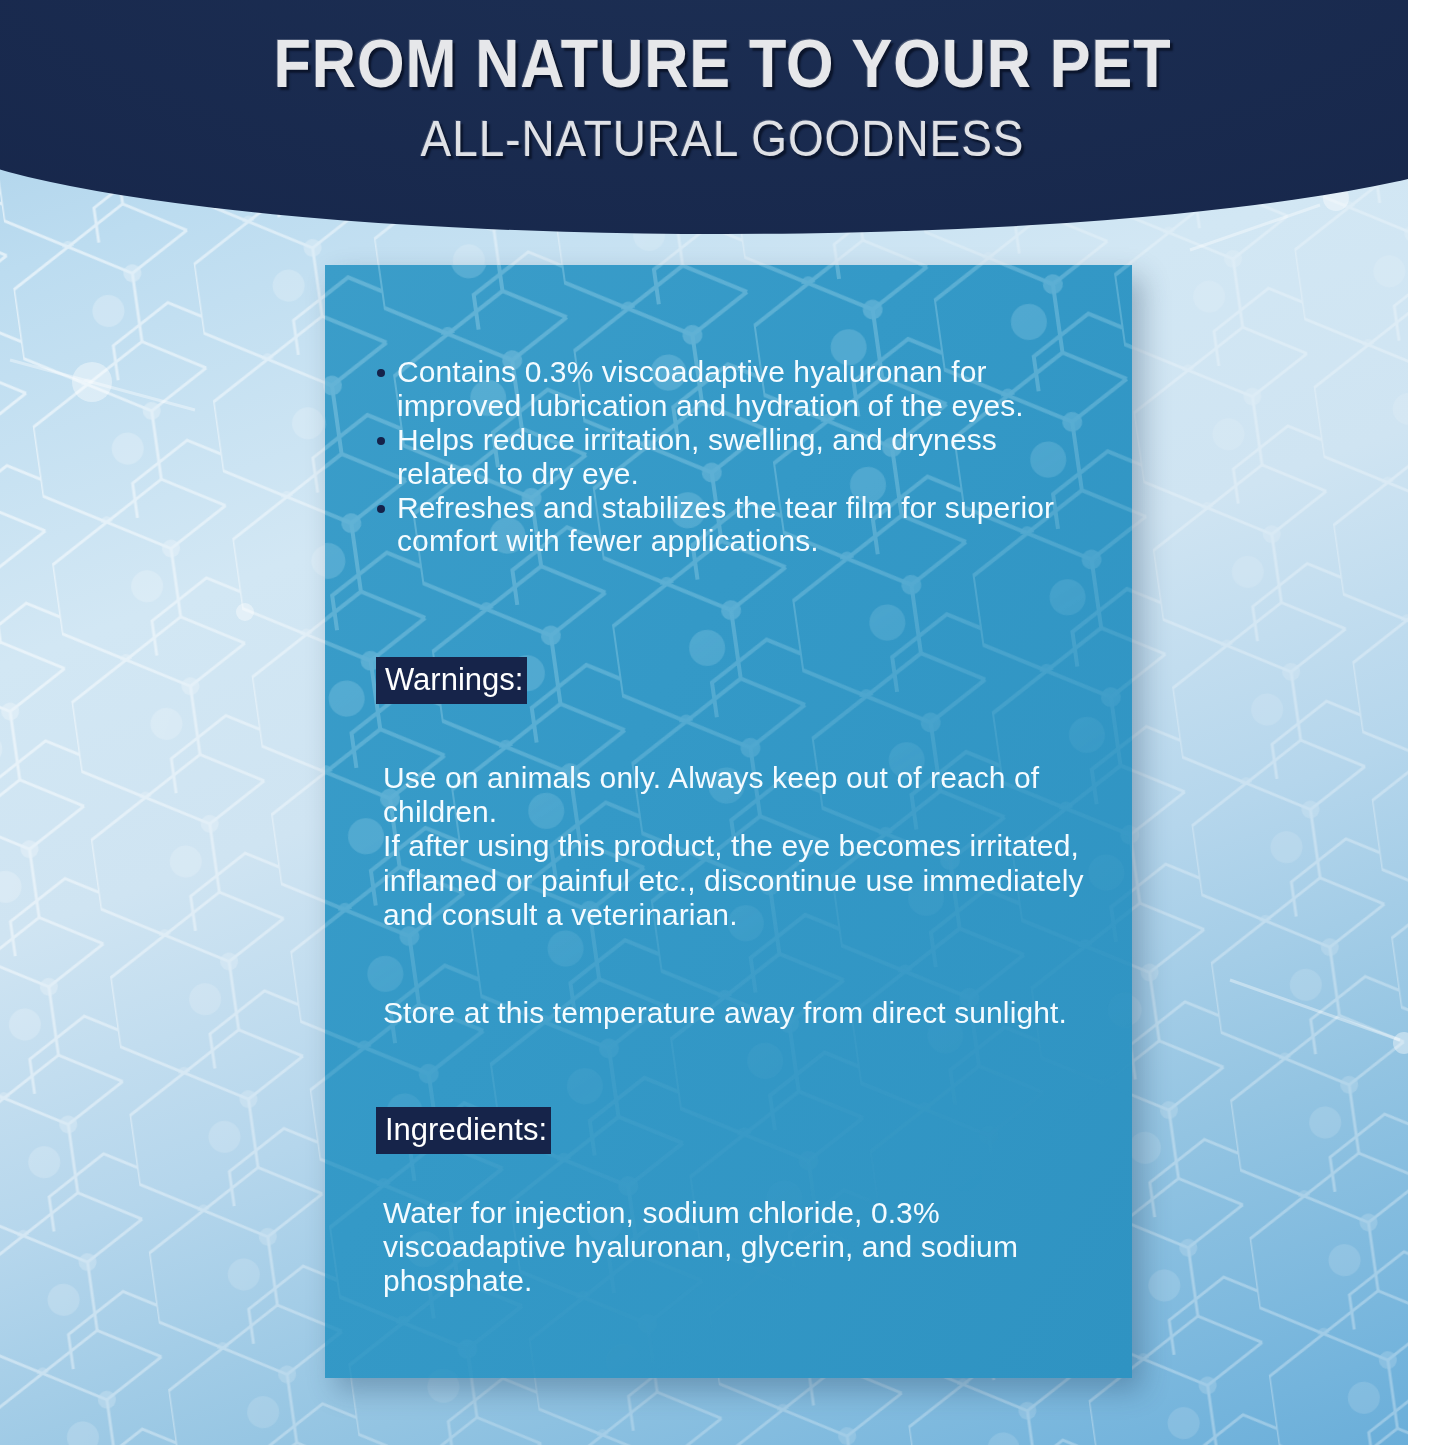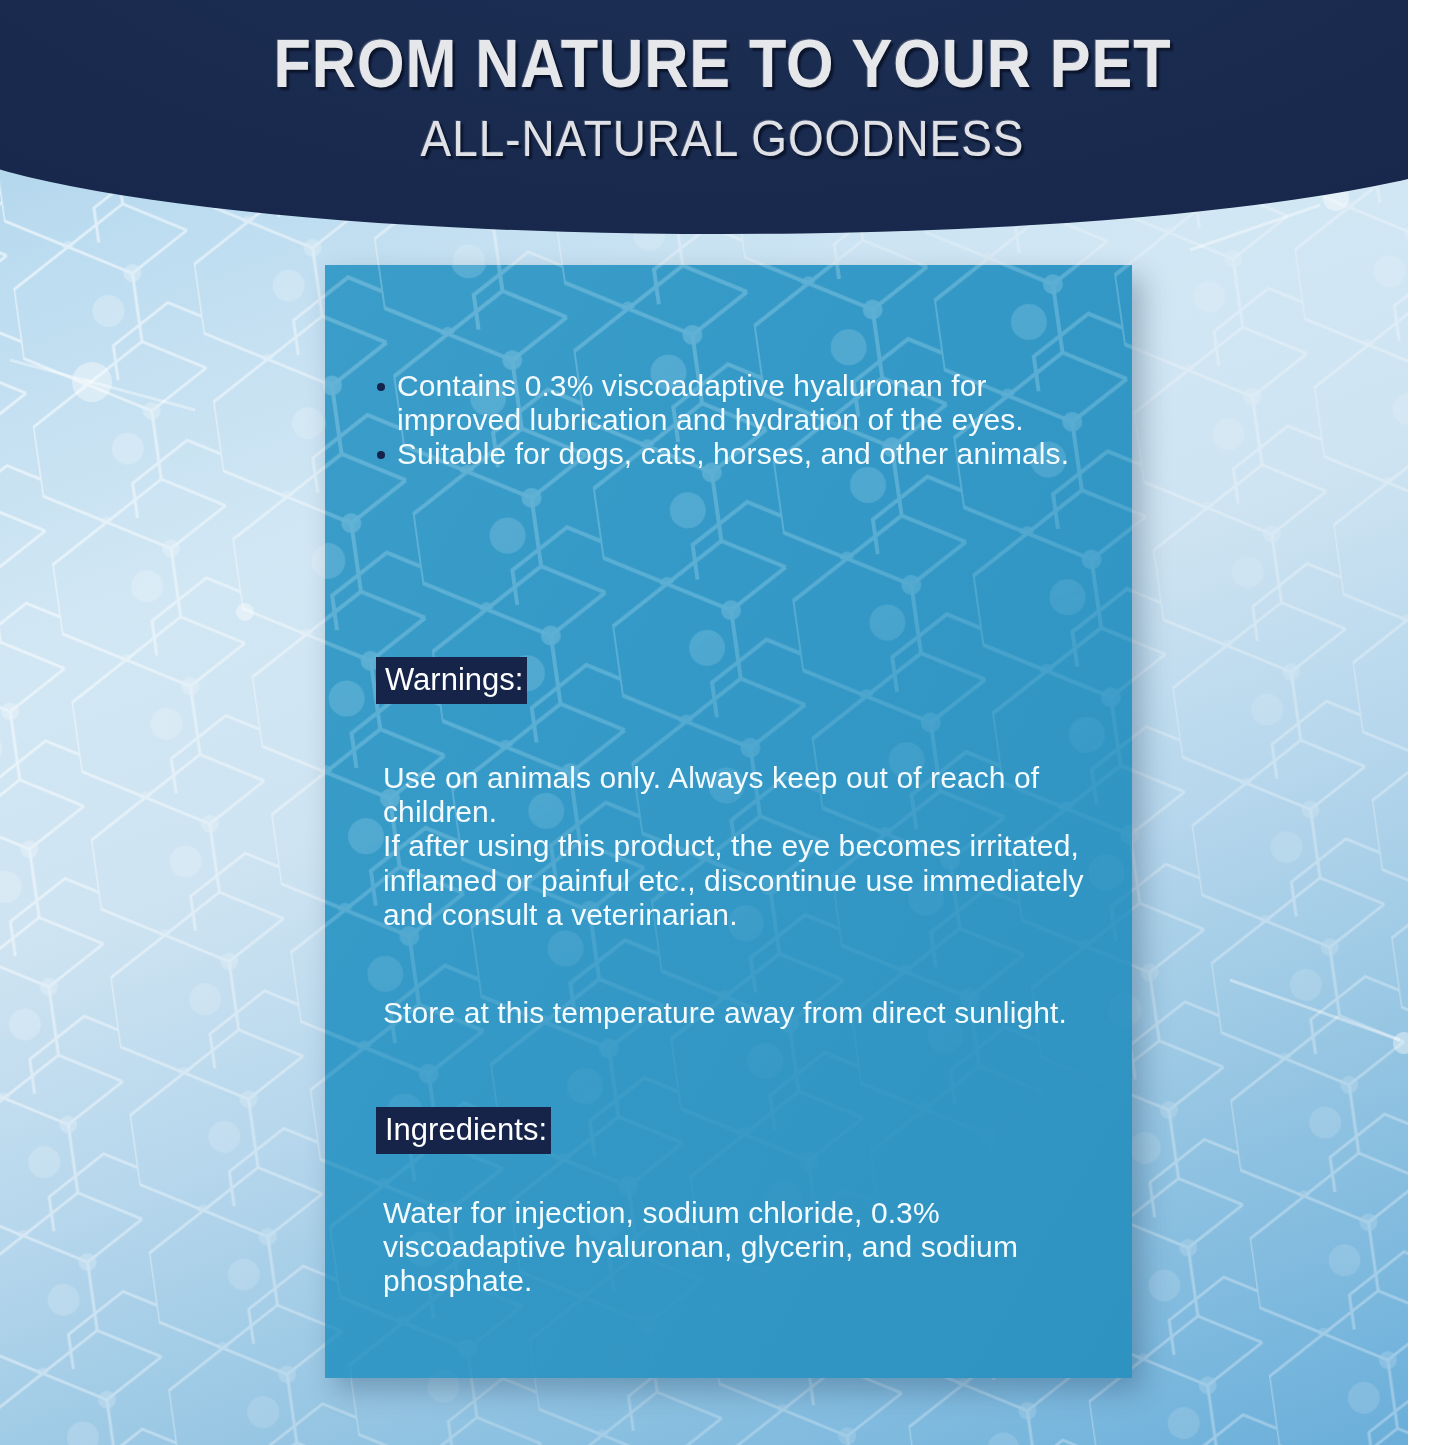--- a/index.html
+++ b/index.html
@@ -118,21 +118,21 @@
   #card-content {
     position: relative;
     z-index: 2;
     color: #ffffff;
   }
 
   
   #bullets {
     position: absolute;
     left: 40px;
-    top: 104px;
+    top: 90px;
     width: 730px;
     margin: 0;
     padding: 0;
     list-style: none;
   }
   #bullets li {
     position: relative;
     padding-left: 32px;
     font-size: 30px;
     line-height: 1.13;
@@ -259,21 +259,22 @@
           <rect x="325" y="265" width="807" height="1113" fill="url(#cardfade)"></rect>
         </mask>
       </defs>
       <rect x="0" y="0" width="1445" height="1445" fill="url(#hexpat2)" mask="url(#cardmask)"></rect>
     </svg>
 
     <div id="card-content">
 
       <ul id="bullets">
         <li>Contains 0.3% viscoadaptive hyaluronan for improved lubrication and hydration of the eyes.</li>
-        <li>Suitable for dogs, cats, horses, and other animals.</li>
+        <li>Helps reduce irritation, swelling, and dryness related to dry eye.</li>
+        <li>Refreshes and stabilizes the tear film for superior comfort with fewer applications.</li>
       </ul>
 
       <div class="sec-head" id="warnings-head">Warnings:</div>
       <div class="body-block" id="warnings-body">Use on animals only. Always keep out of reach of children.
 If after using this product, the eye becomes irritated, inflamed or painful etc., discontinue use immediately
 and consult a veterinarian.</div>
 
       <div class="body-block" id="storage-body">Store at this temperature away from direct sunlight.</div>
 
       <div class="sec-head" id="ingredients-head">Ingredients:</div>

